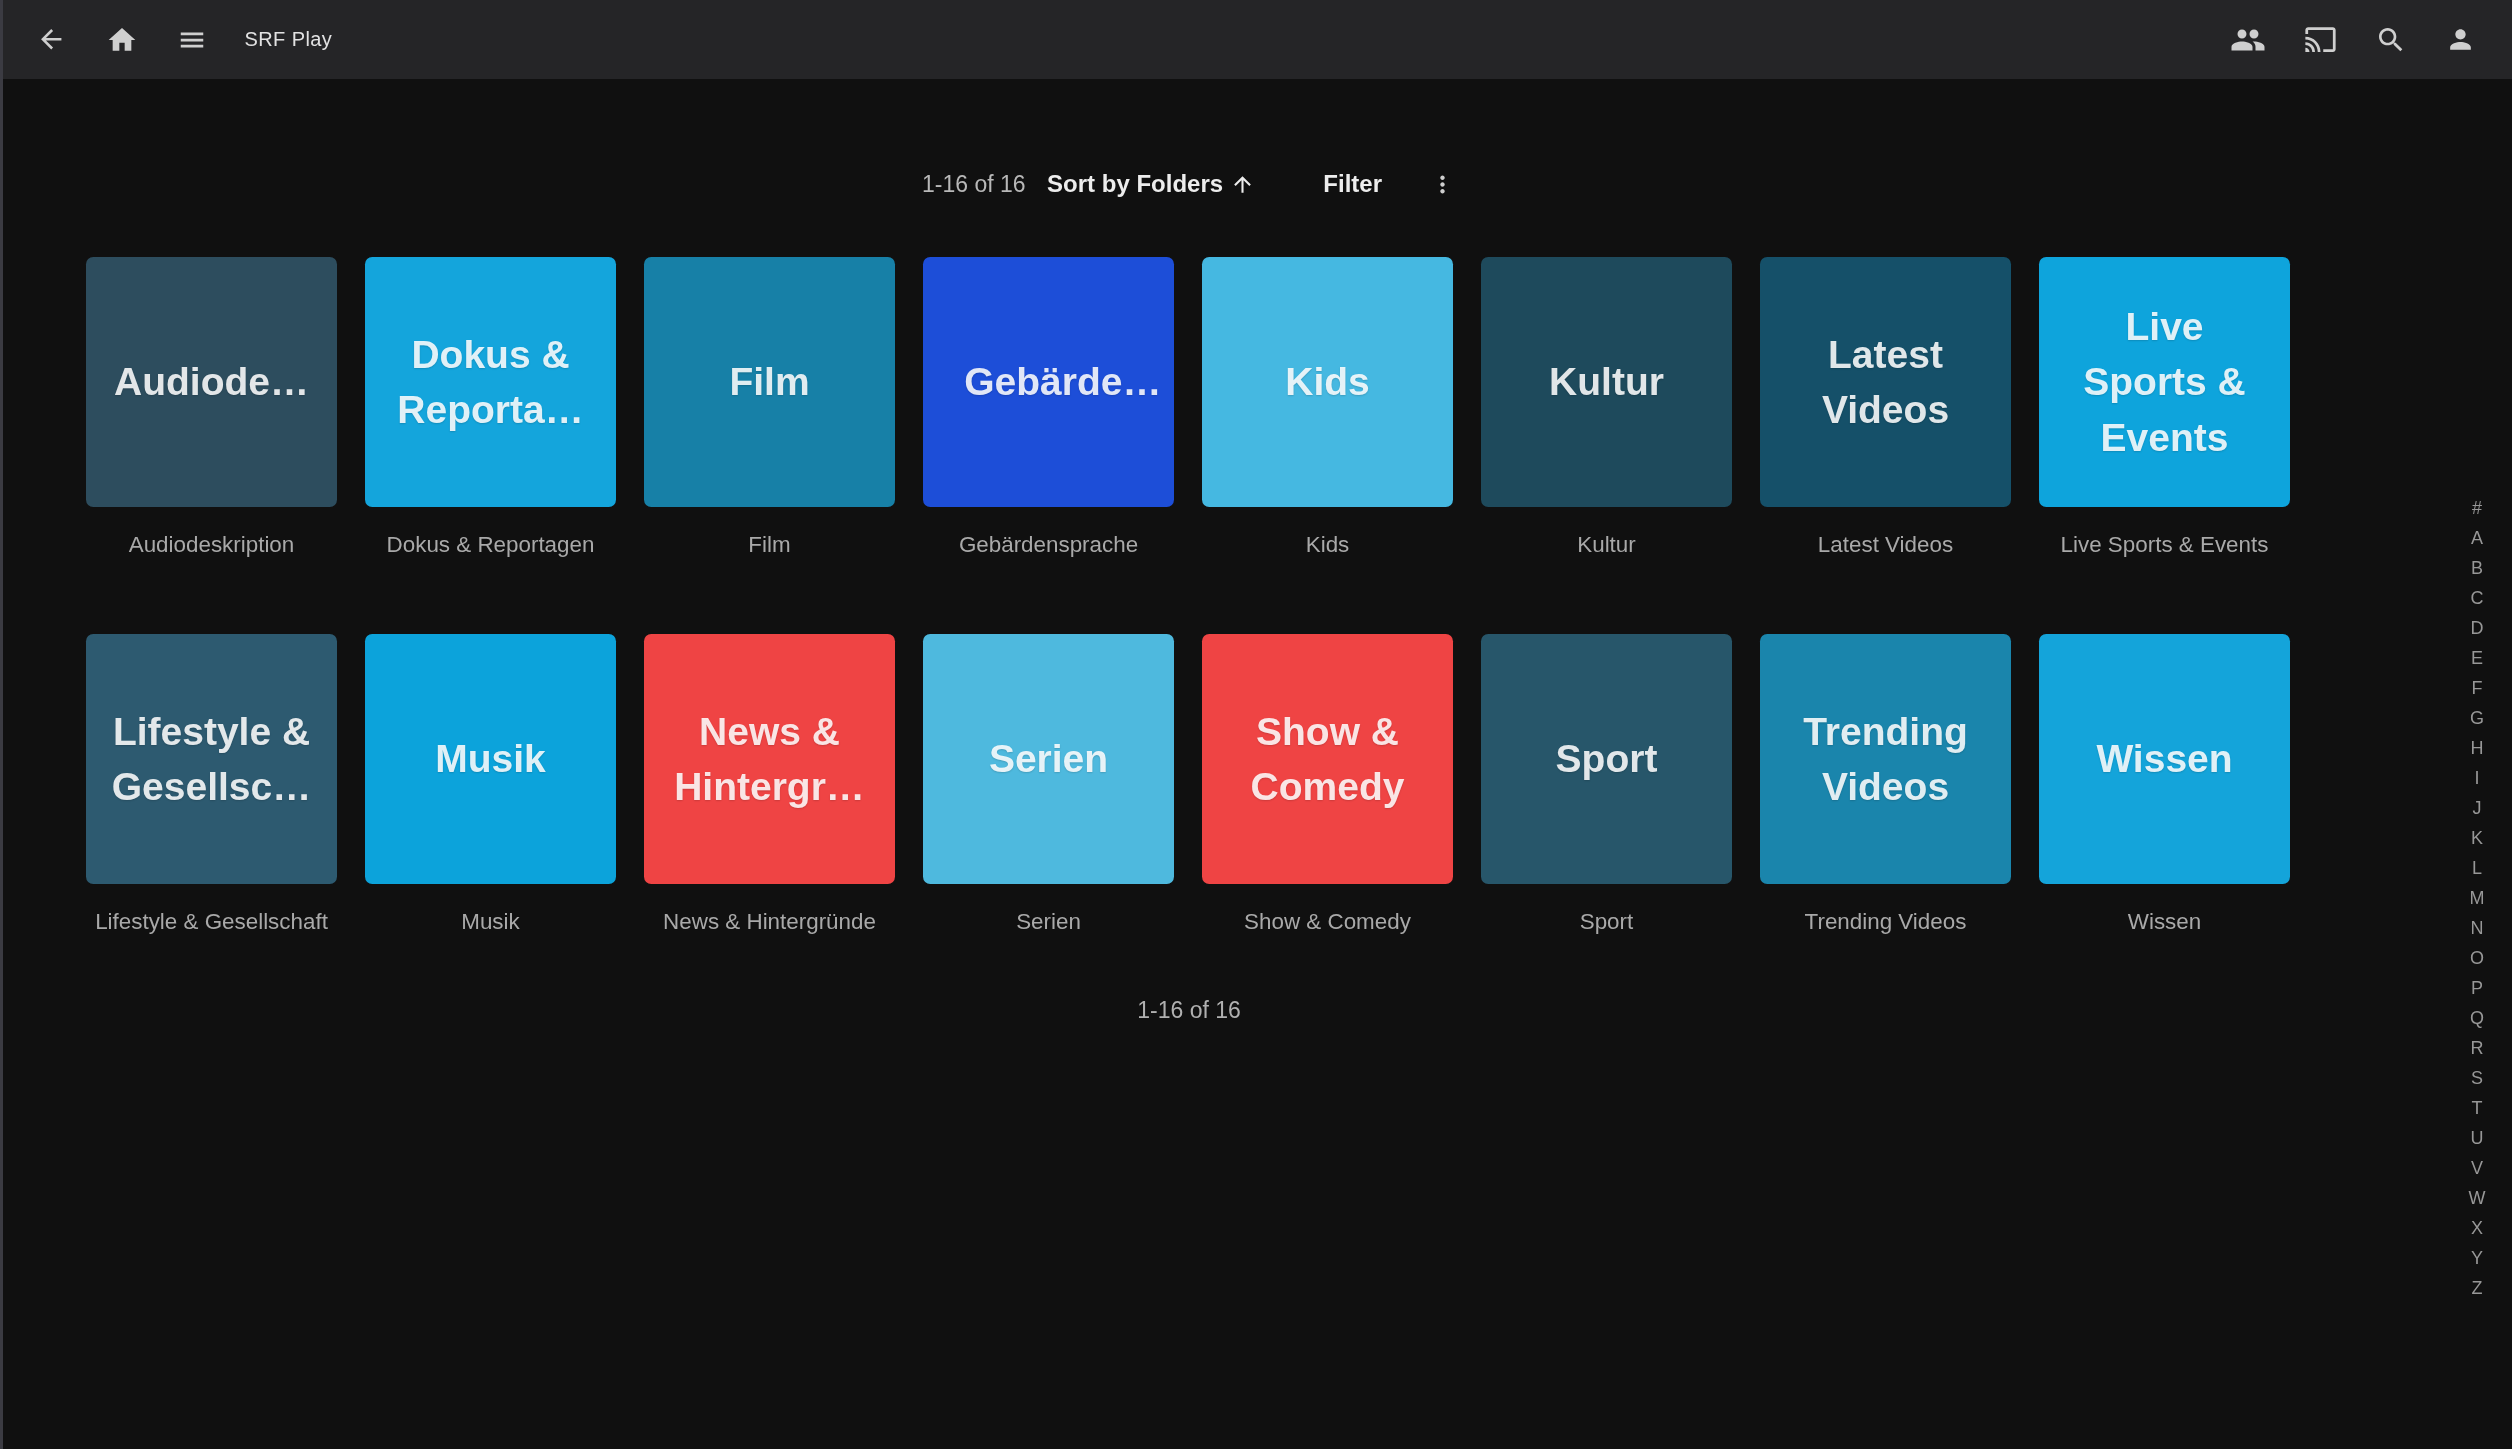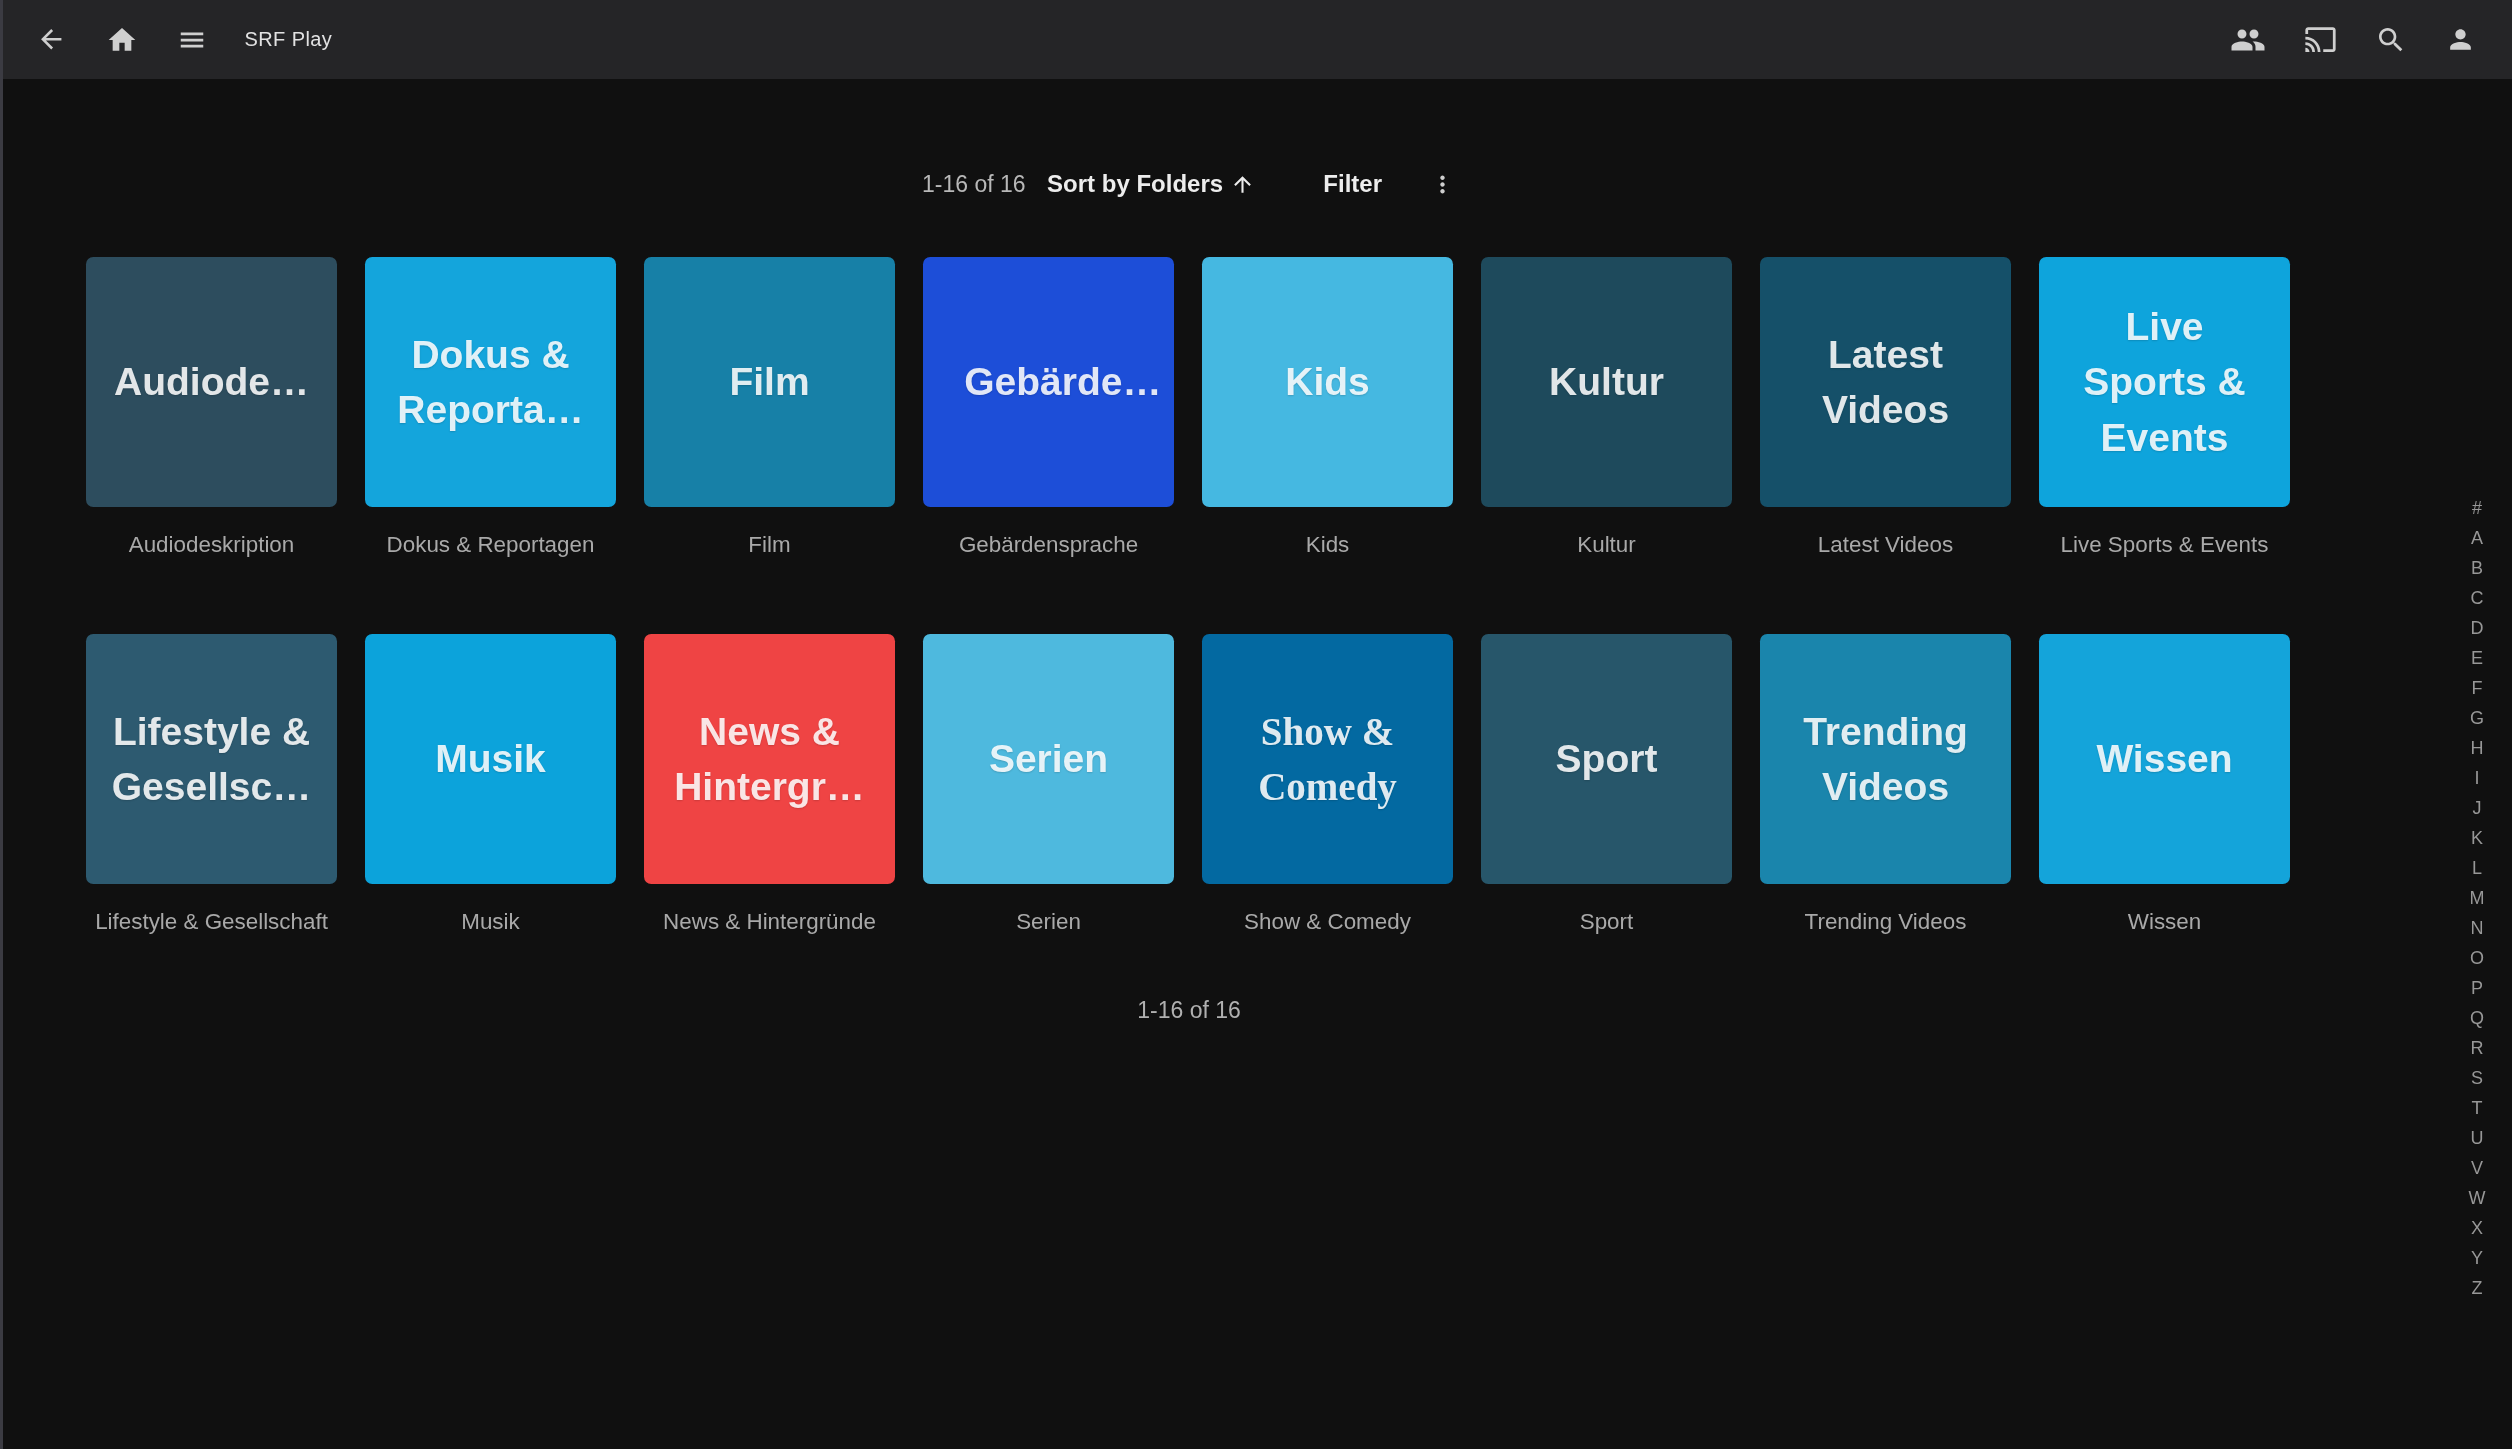--- a/index.html
+++ b/index.html
@@ -320,21 +320,21 @@
         </div>
         <div class="cell-label">News &amp; Hintergründe</div>
       </div>
       <div class="cell">
         <div class="tile" style="background: rgb(78, 185, 222);">
           <span class="tile-title">Serien</span>
         </div>
         <div class="cell-label">Serien</div>
       </div>
       <div class="cell">
-        <div class="tile" style="background: #0369a1; font-family: Liberation Serif, serif;">
+        <div class="tile" style="background: #ef4444;">
           <span class="tile-title">Show &amp;
 Comedy</span>
         </div>
         <div class="cell-label">Show &amp; Comedy</div>
       </div>
       <div class="cell">
         <div class="tile" style="background: rgb(39, 86, 106);">
           <span class="tile-title">Sport</span>
         </div>
         <div class="cell-label">Sport</div>

